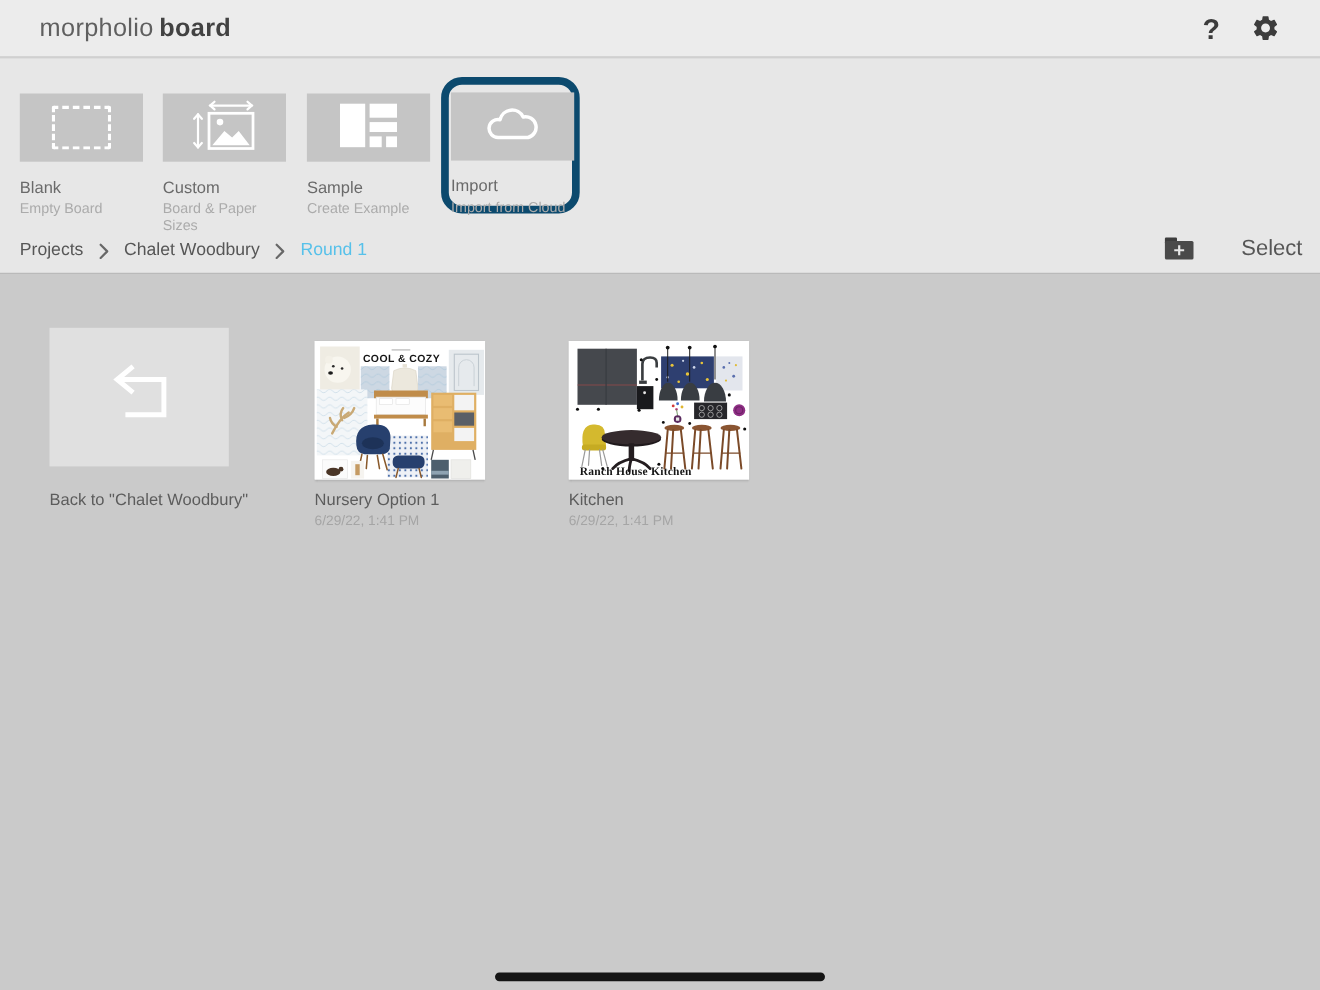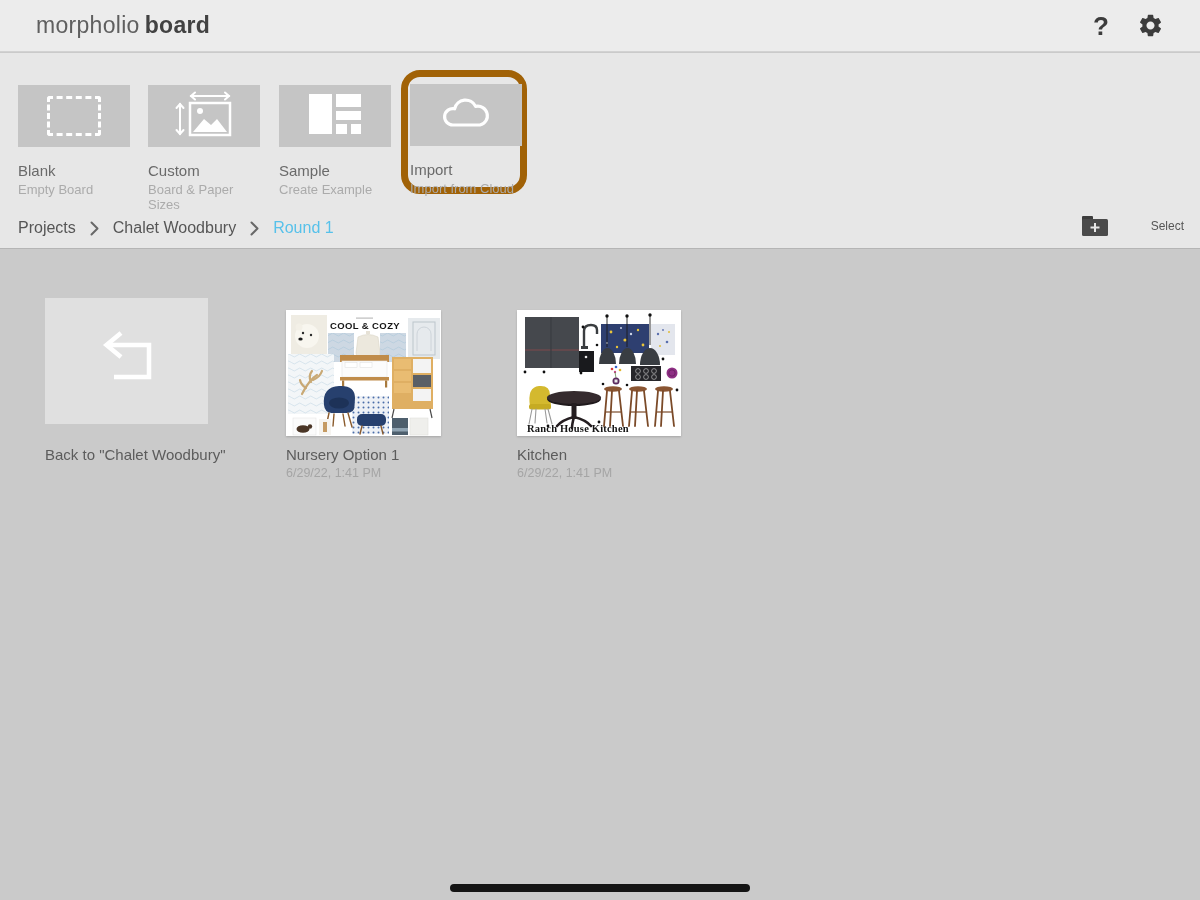--- a/index.html
+++ b/index.html
@@ -34,36 +34,36 @@
   .tile-title { margin-top:15px; font-size:15px; color:#6a6a6a; }
   .tile-sub { margin-top:3px; font-size:13px; color:#ababab; }
   .tile-blank  { left:18px; }
   .tile-custom { left:148px; }
   .tile-sample { left:279px; }
   .blank-icon {
     width:54px; height:40px; border:3px dashed #ffffff; border-radius:3px;
   }
   .import-highlight {
     position:absolute; left:401px; top:17px; width:126px; height:124px;
-    border:7px solid #a16207; border-radius:19px;
+    border:7px solid #0c4a6e; border-radius:19px;
   }
   .import-inner { padding:7px 0 0 2px; }
   
   .breadcrumb {
     position:absolute; left:18px; top:160px; height:30px;
     display:flex; align-items:center; gap:14px; font-size:16px; color:#565656;
   }
   .crumb { cursor:pointer; }
   .crumb-active { color:#57c1ea; }
   .chev { display:flex; align-items:center; }
   .select-area {
     position:absolute; right:16px; top:158px; height:30px;
     display:flex; align-items:center; gap:14px;
   }
-  .select-label { font-size:12px; color:#565656; cursor:pointer;margin-left:28px; }
+  .select-label { font-size:20px; color:#565656; cursor:pointer;margin-left:28px; }
   
   .main { position:absolute; top:250px; left:0; width:1200px; height:650px; }
   .back-card {
     position:absolute; left:45px; top:48px; width:163px; height:126px;
     background:#e0e0e0; display:flex; align-items:center; justify-content:center;
     cursor:pointer;
   }
   .board-thumb {
     position:absolute; top:60px; height:126px; background:#ffffff;
     box-shadow:0 1px 2px rgba(0,0,0,.18); cursor:pointer;

